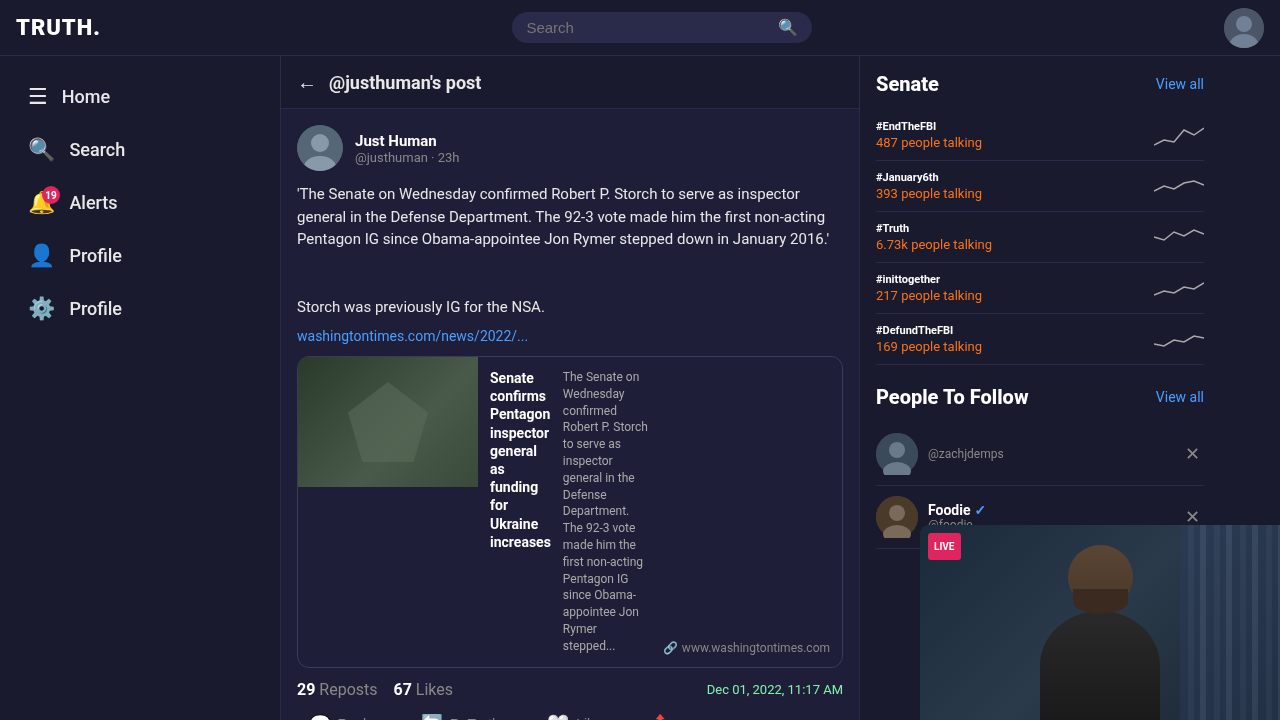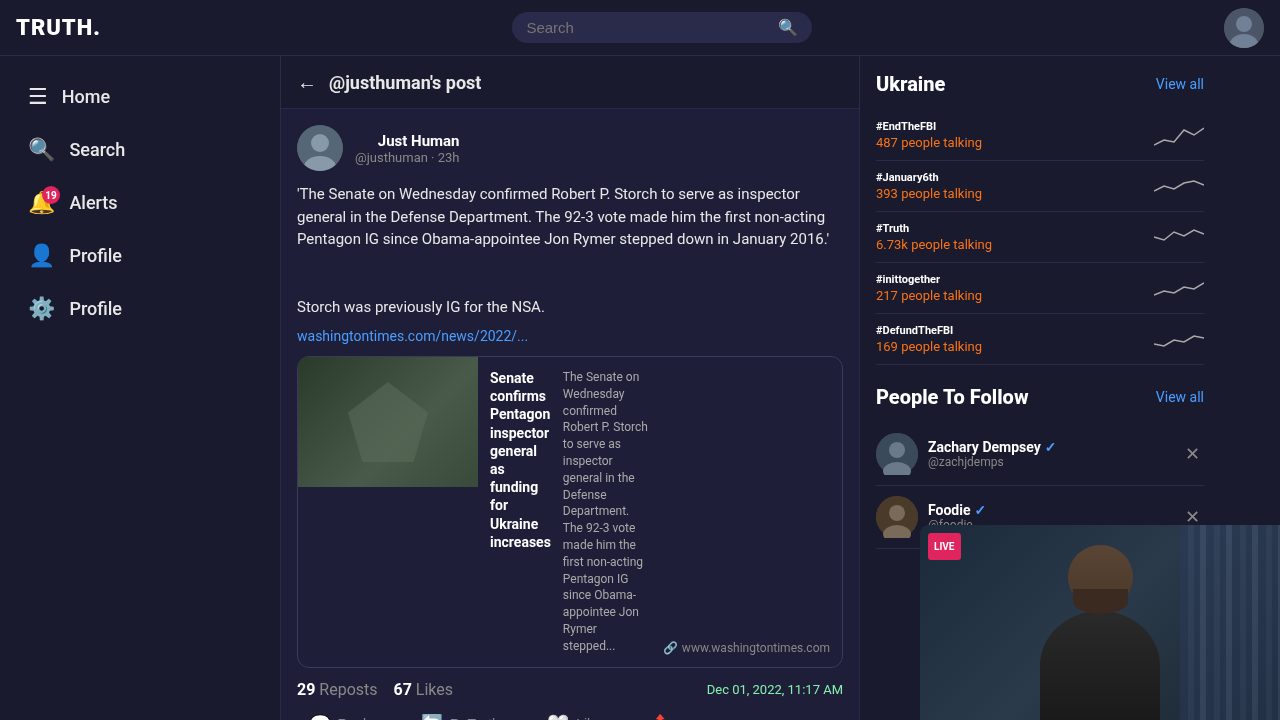--- a/index.html
+++ b/index.html
@@ -173,21 +173,21 @@
       border-radius: 50%;
       background: #556;
       overflow: hidden;
       flex-shrink: 0;
       display: flex;
       align-items: center;
       justify-content: center;
       font-size: 18px;
     }
     .author-info { display: flex; flex-direction: column; }
-    .author-name { font-weight: 700; font-size: 15px; color: #fff; text-align: right; }
+    .author-name { font-weight: 700; font-size: 15px; color: #fff; }
     .author-handle { color: #888; font-size: 13px; }
     .post-text {
       color: #e8e8e8;
       font-size: 15px;
       line-height: 1.5;
       margin-bottom: 10px;
     }
     .post-link {
       color: #4a9eff;
       font-size: 14px;
@@ -550,21 +550,21 @@
           <span class="action-icon">📤</span>
         </button>
         <button class="more-btn">•••</button>
       </div>
     </div>
   </div>
 
   <div class="right-sidebar">
 
     <div class="right-section-header">
-      <span class="right-section-title">Ukraine</span>
+      <span class="right-section-title">Senate</span>
       <a class="view-all-link" href="#">View all</a>
     </div>
 
     <div class="trend-item">
       <div>
         <div class="trend-tag">#EndTheFBI</div>
         <div class="trend-count">487 people talking</div>
       </div>
       <svg class="trend-chart" viewBox="0 0 50 30">
         <polyline points="0,25 10,20 20,22 30,10 40,15 50,8" fill="none" stroke="#aaa" stroke-width="1.5"></polyline>
@@ -615,24 +615,20 @@
 
       <div class="follow-item">
         <div class="follow-avatar">
           <svg viewBox="0 0 42 42" width="42" height="42">
             <circle cx="21" cy="21" r="21" fill="#3a4a5a"></circle>
             <circle cx="21" cy="17" r="8" fill="#6a7a8a"></circle>
             <ellipse cx="21" cy="38" rx="14" ry="9" fill="#6a7a8a"></ellipse>
           </svg>
         </div>
         <div class="follow-info">
-          <div class="follow-name">
-            <span>Zachary Dempsey</span>
-            <span class="verified-badge">✓</span>
-          </div>
           <div class="follow-handle">@zachjdemps</div>
         </div>
         <button class="close-btn">✕</button>
       </div>
 
       <div class="follow-item">
         <div class="follow-avatar" style="background: #4a3a2a;">
           <svg viewBox="0 0 42 42" width="42" height="42">
             <circle cx="21" cy="21" r="21" fill="#4a3a2a"></circle>
             <circle cx="21" cy="17" r="8" fill="#7a6a5a"></circle>

